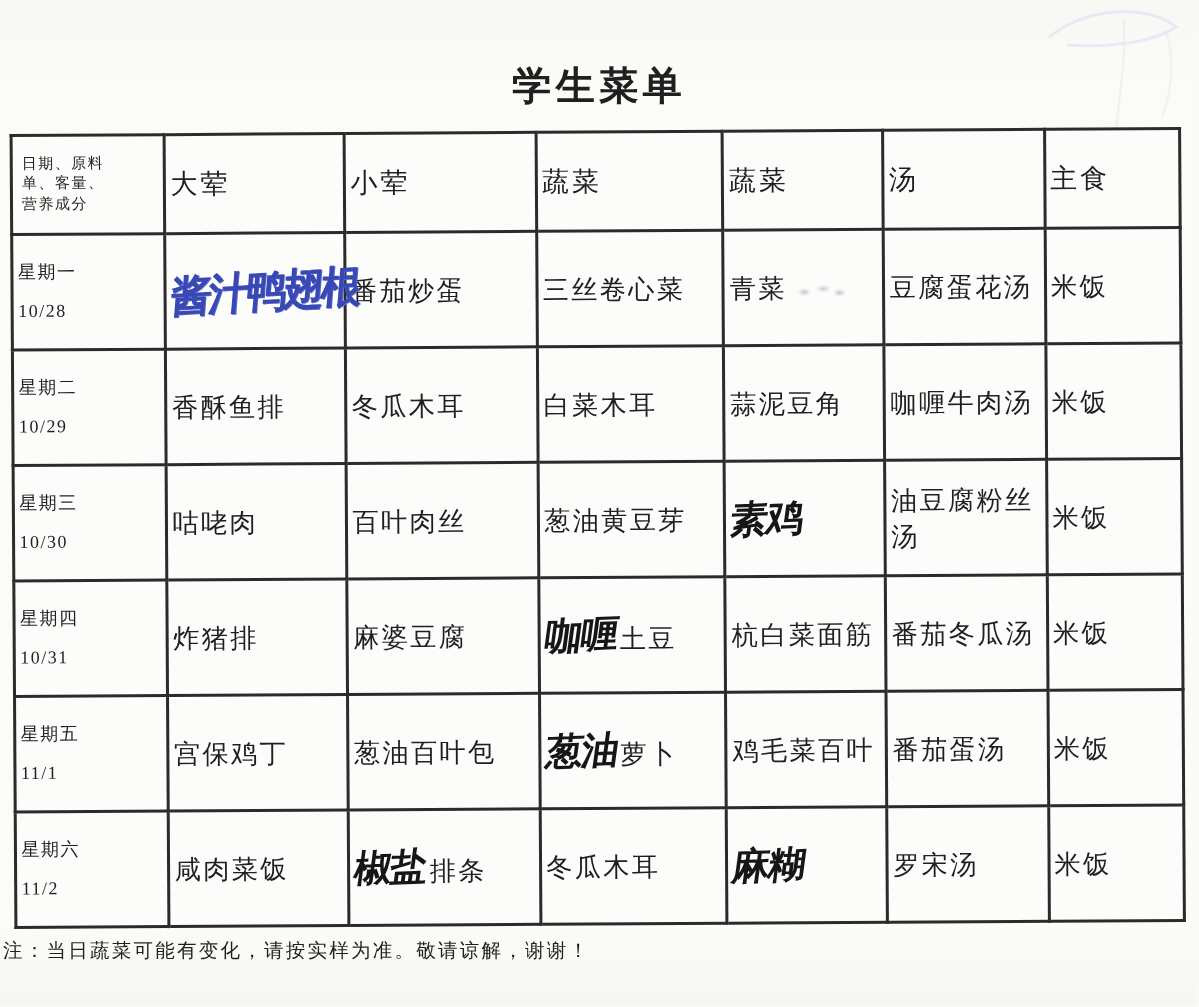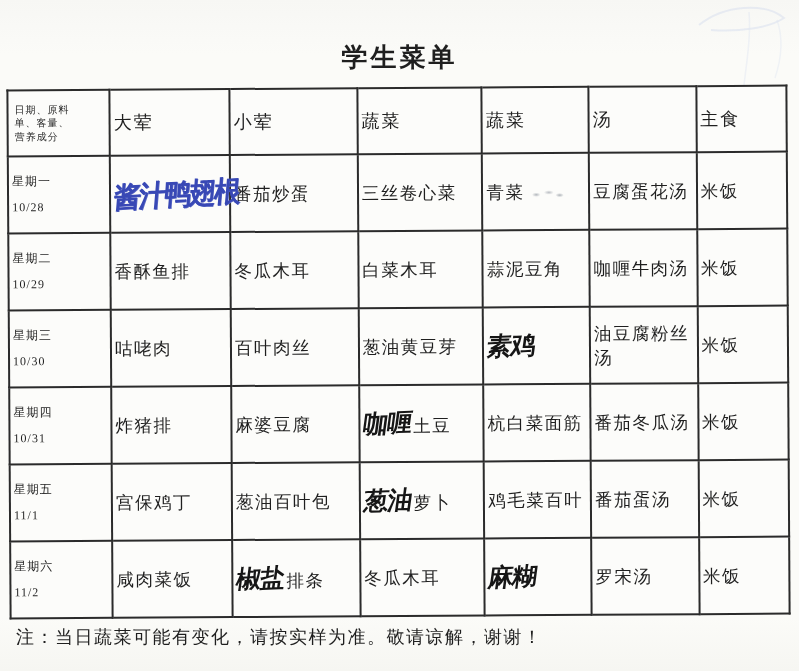--- a/index.html
+++ b/index.html
@@ -119,23 +119,23 @@
     background:
       radial-gradient(ellipse 6px 3px at 20% 60%, #9aa0a8 0%, transparent 70%),
       radial-gradient(ellipse 7px 3px at 55% 40%, #a8adb4 0%, transparent 70%),
       radial-gradient(ellipse 6px 3px at 85% 65%, #9aa0a8 0%, transparent 70%);
     filter: blur(0.6px);
     opacity: 0.8;
   }
   .footnote {
     position: absolute;
     top: 625px;
-    left: 16px;
+    left: 2px;
     width: 780px;
-    font-size: 18px;
+    font-size: 13px;
     letter-spacing: 1.5px;
   }
 </style>
 </head>
 <body>
 
 <div class="page">
 
   <svg class="stamp-corner" viewBox="0 0 110 95" xmlns="http://www.w3.org/2000/svg">
     <path d="M10 25 C 35 5, 75 2, 95 18 C 80 28, 50 32, 22 30" fill="none" stroke="#c3cfe9" stroke-width="2" opacity="0.6"></path>

